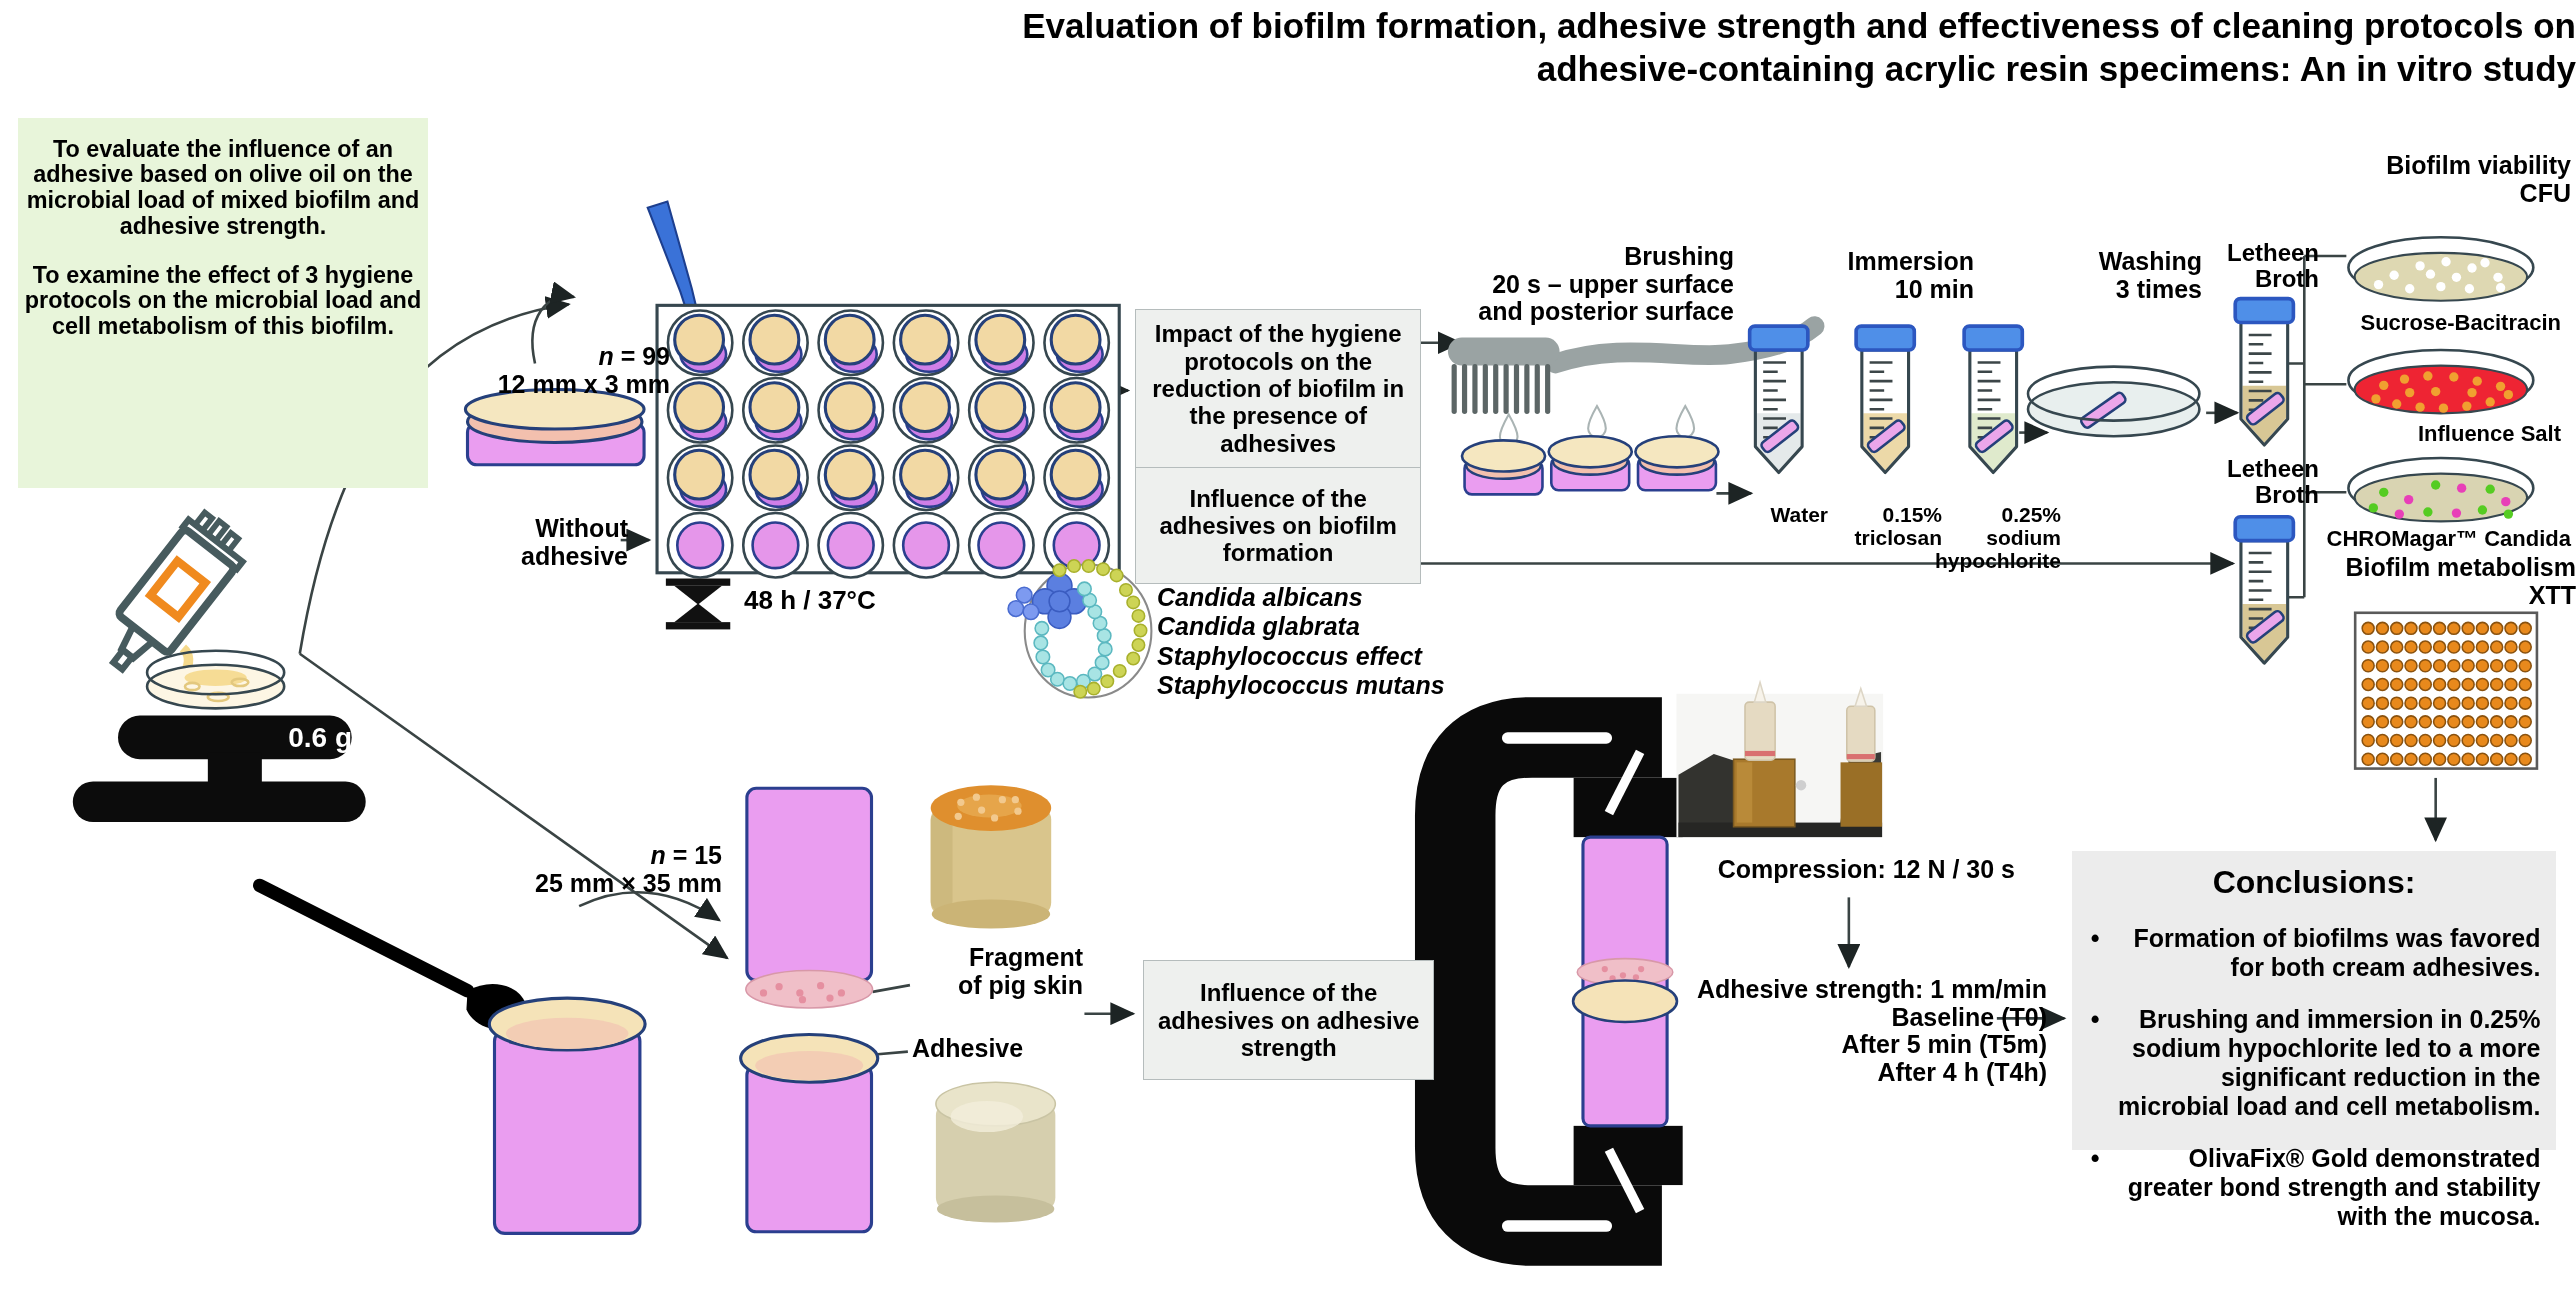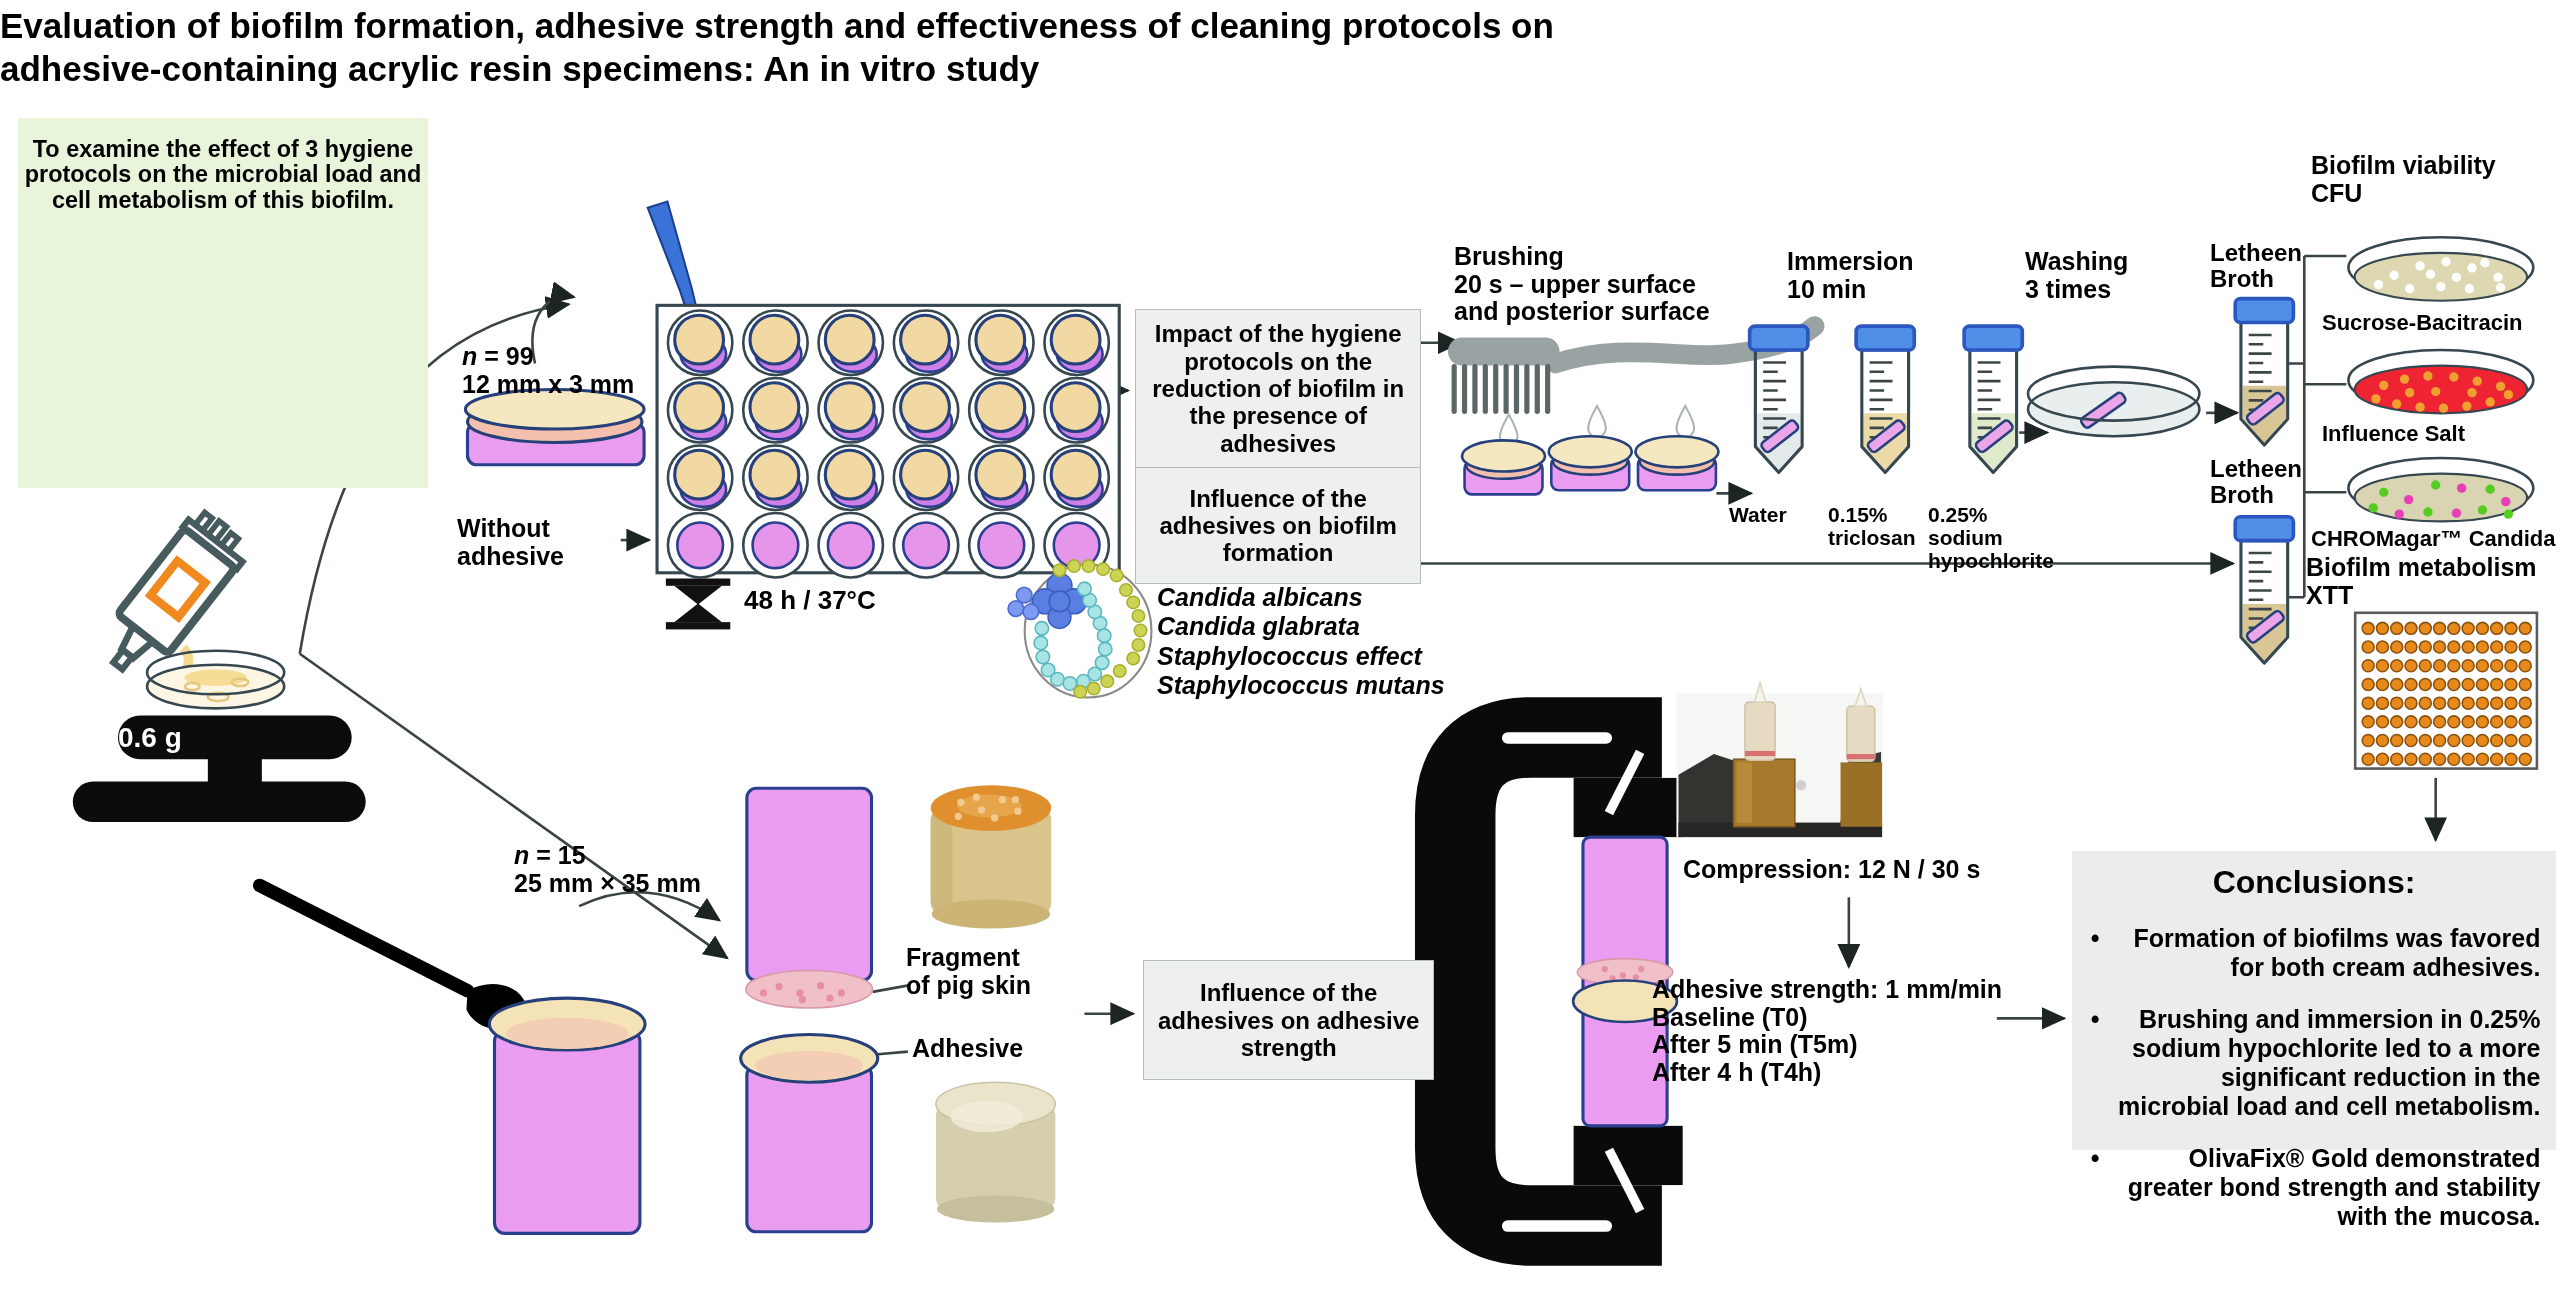--- a/index.html
+++ b/index.html
@@ -1,19 +1,19 @@
 <!DOCTYPE html>
 <html style="font-size:8.3px"><head>
 <meta charset="utf-8">
 <style>
   html,body{margin:0;padding:0;background:#fff}
   .canvas{position:relative;width:2576px;height:1291px;background:#fff;overflow:hidden;
           font-family:"Liberation Sans",sans-serif;font-weight:bold;color:#000}
   #gfx{position:absolute;left:0;top:0}
-  .lbl{position:absolute;line-height:1.1;text-align:left}
+  .lbl{position:absolute;line-height:1.1;text-align:right}
   .left{text-align:left}
   .it{font-style:italic}
   .white{color:#fff}
   .box{position:absolute;background:#eef0ee;border:1.6px solid #b5bcbc;display:flex;
        align-items:center;justify-content:center;text-align:center;line-height:1.14;padding:5.2px}
   .obj{position:absolute;background:#e8f5da;text-align:center;line-height:1.1;padding:18.7px 6.2px;box-sizing:border-box}
   .obj p{margin:0 0 23px 0}
   .conc{position:absolute;background:#ececec;padding:10.4px 15.6px;box-sizing:border-box}
   .conc h2{margin:3.1px 0 9.3px 0;text-align:center;font-size:32px}
   .crow{position:relative;padding-left:25px;margin-top:23px;text-align:right;line-height:1.16;font-size:25px}
@@ -494,20 +494,21 @@
     <rect x="3556" y="1360" width="54" height="106" rx="8" fill="#e5dac2" stroke="#cfc3a8" stroke-width="3"></rect>
     <rect x="3556" y="1452" width="54" height="10" fill="#d97070"></rect>
     <polygon points="3572,1360 3583,1326 3594,1360" fill="#f7f3ea" stroke="#ddd6c6" stroke-width="3"></polygon>
   </g>
 </svg>
 
 <div class="lbl" style="left:0;top:7.3px;width:2576px;font-size:35px">Evaluation of biofilm formation, adhesive strength and effectiveness of cleaning protocols on</div>
 <div class="lbl" style="left:0;top:50px;width:2576px;font-size:35px">adhesive-containing acrylic resin specimens: An in vitro study</div>
 
 <div class="obj" style="left:18px;top:118px;width:410px;height:370px;font-size:23.4px">
+  <p>To evaluate the influence of an adhesive based on olive oil on the microbial load of mixed biofilm and adhesive strength.</p>
   <p>To examine the effect of 3 hygiene protocols on the microbial load and cell metabolism of this biofilm.</p>
 </div>
 
 <div class="lbl white" style="left:118px;top:723px;width:234px;font-size:28px">0.6 g</div>
 
 <div class="lbl" style="left:462px;top:343px;width:208px;font-size:25px">
   <div><span class="it">n</span><span> = 99</span></div>
   <div>12 mm x 3 mm</div>
 </div>
 

